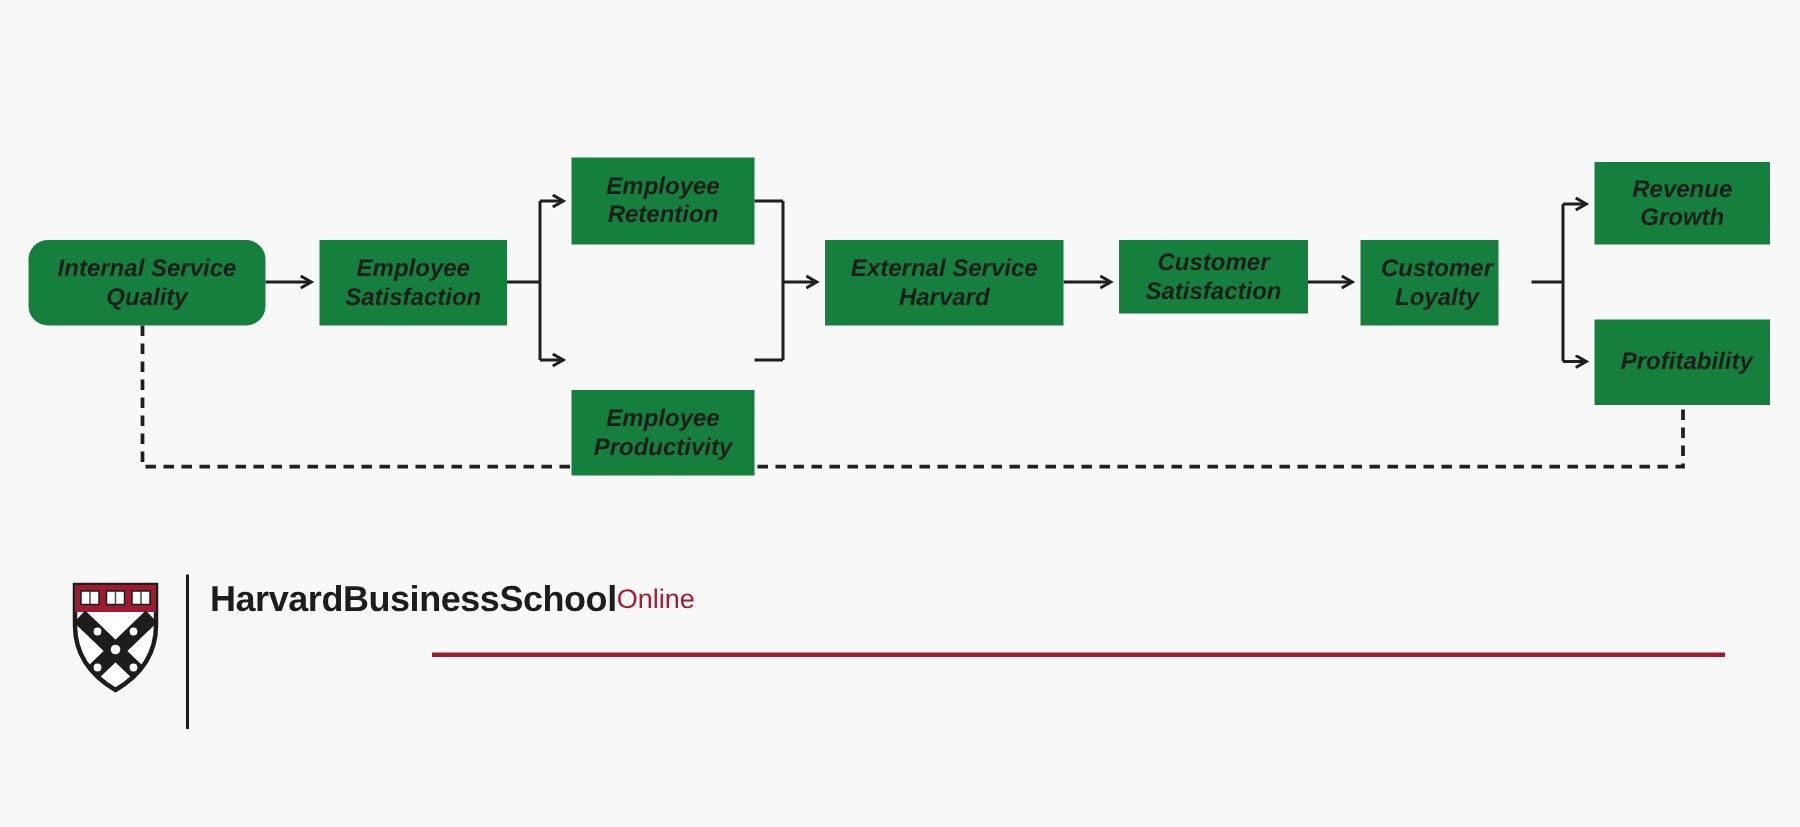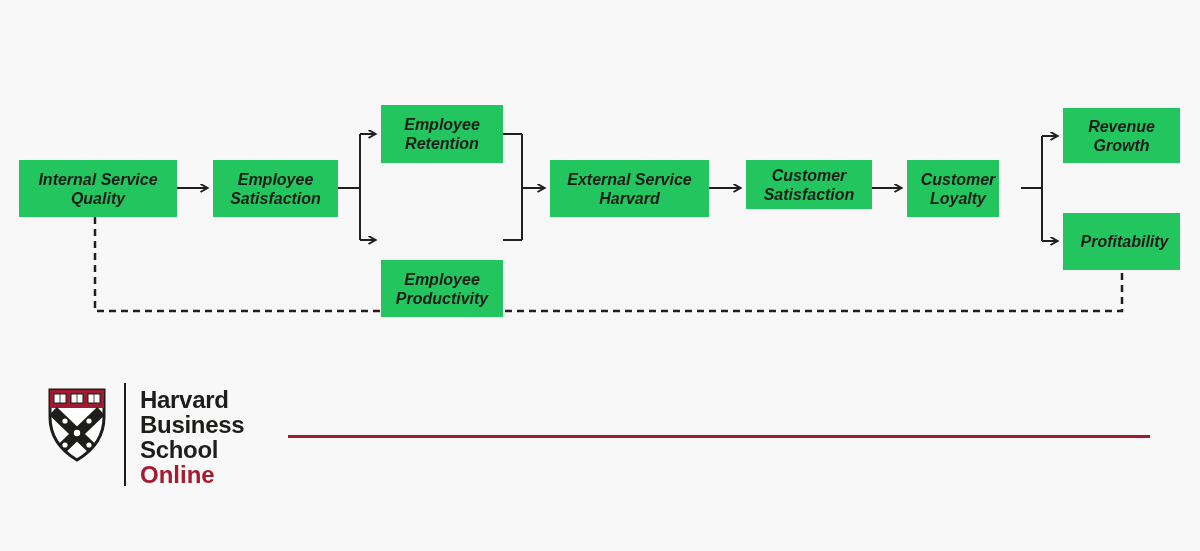--- a/index.html
+++ b/index.html
@@ -11,35 +11,35 @@
     background: #f8f8f8;
     overflow: hidden;
   }
   .connector-layer {
     position: absolute;
     left: 0; top: 0;
     width: 1200px; height: 551px;
   }
   .node {
     position: absolute;
-    background: #22c55e;
+    background: #15803d;
     color: #1d1d1b;
     font-weight: bold;
     font-style: italic;
     font-size: 16px;
     line-height: 19px;
     display: flex;
     align-items: center;
     justify-content: center;
     text-align: center;
     padding: 2px 6px;
     box-sizing: border-box;
   }
   
-  .n-isq { left: 19px;   top: 160px; width: 158px; height: 57px; }
+  .n-isq { left: 19px;   top: 160px; width: 158px; height: 57px; border-radius: 13px; }
   .n-es  { left: 213px;  top: 160px; width: 125px; height: 57px; }
   .n-er  { left: 381px;  top: 105px; width: 122px; height: 58px; }
   .n-ep  { left: 381px;  top: 212px; width: 122px; height: 57px; margin-top: 48px; }
   .n-esq { left: 550px;  top: 160px; width: 159px; height: 57px; }
   .n-cs  { left: 746px;  top: 160px; width: 126px; height: 49px; }
   .n-cl  { left: 907px;  top: 160px; width: 92px; height: 57px; padding-left: 16px; }
   .n-rg  { left: 1063px; top: 108px; width: 117px; height: 55px; }
   .n-pr  { left: 1063px; top: 213px; width: 117px; height: 57px; padding-left: 12px; }
 
   .logo {
@@ -47,31 +47,31 @@
     left: 47px; top: 383px;
     display: flex;
     align-items: flex-start;
   }
   .logo-shield { width: 60px; height: 78px; margin-top: 3px; }
   .logo-divider {
     width: 2px; height: 103px;
     background: #1d1d1b;
     margin-left: 17px; margin-right: 14px;
   }
-  .logo-text { display: flex; flex-direction: column; padding-top: 4px; }
+  .logo-text { display: flex; flex-direction: row; padding-top: 4px; }
   .logo-line {
     font-size: 24px;
     font-weight: bold;
     color: #1d1d1b;
     line-height: 25px;
     letter-spacing: -0.3px;
   }
   .logo-online {
-    font-size: 24px;
-    font-weight: bold;
+    font-size: 18px;
+    font-weight: normal;
     color: #A51C30;
     line-height: 25px;
   }
   .crimson-rule {
     position: absolute;
     left: 288px; top: 435px;
     width: 862px; height: 3px;
     background: #9E1B32;
   }
 </style>

